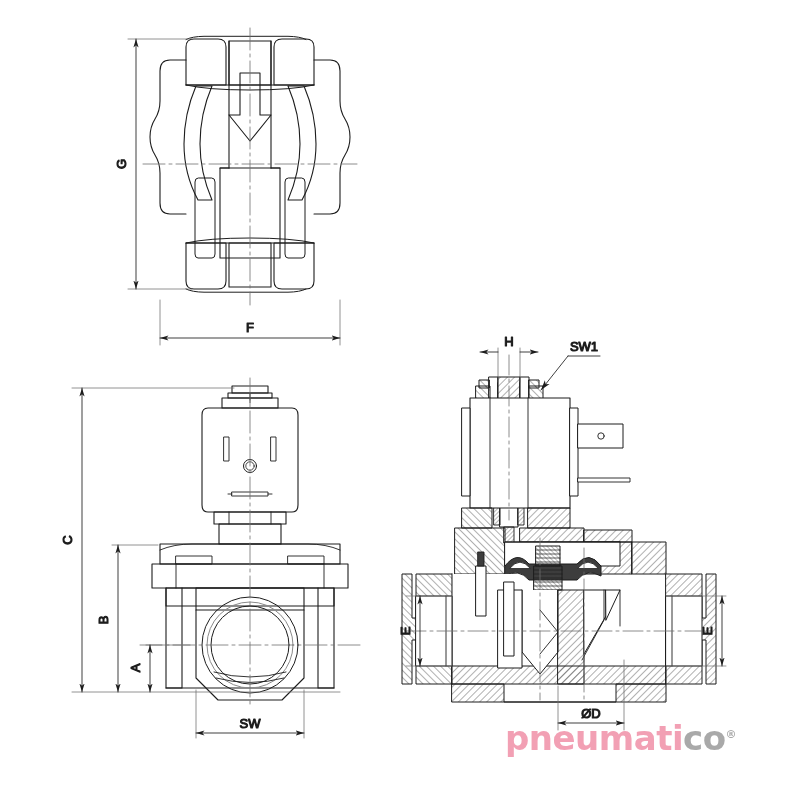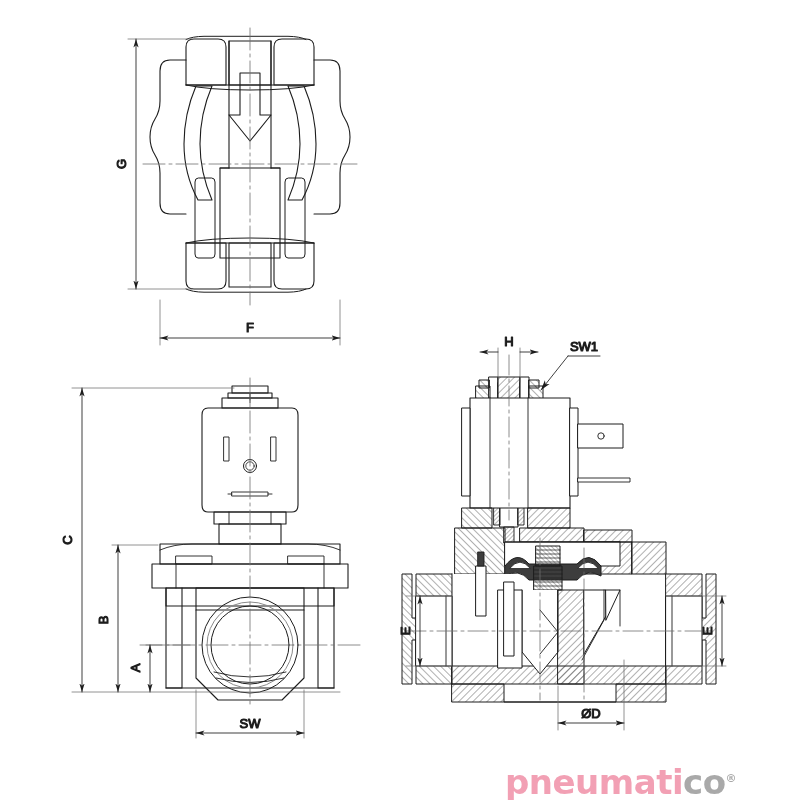--- a/index.html
+++ b/index.html
@@ -15,21 +15,21 @@
   svg{display:block;}
   .dimtext{
     font-family:"Liberation Sans", sans-serif;
     font-size:13px;
     fill:#1a1a1a;
     font-weight:400;
   }
   .logo-wrap{
     position:absolute;
     left:505px;
-    top:760px;
+    top:716px;
     width:290px;
     height:38px;
   }
   .logo-text{
     font-family:"DejaVu Sans", sans-serif;
     font-size:34px;
     font-weight:700;
     letter-spacing:-0.5px;
     line-height:38px;
     white-space:nowrap;

